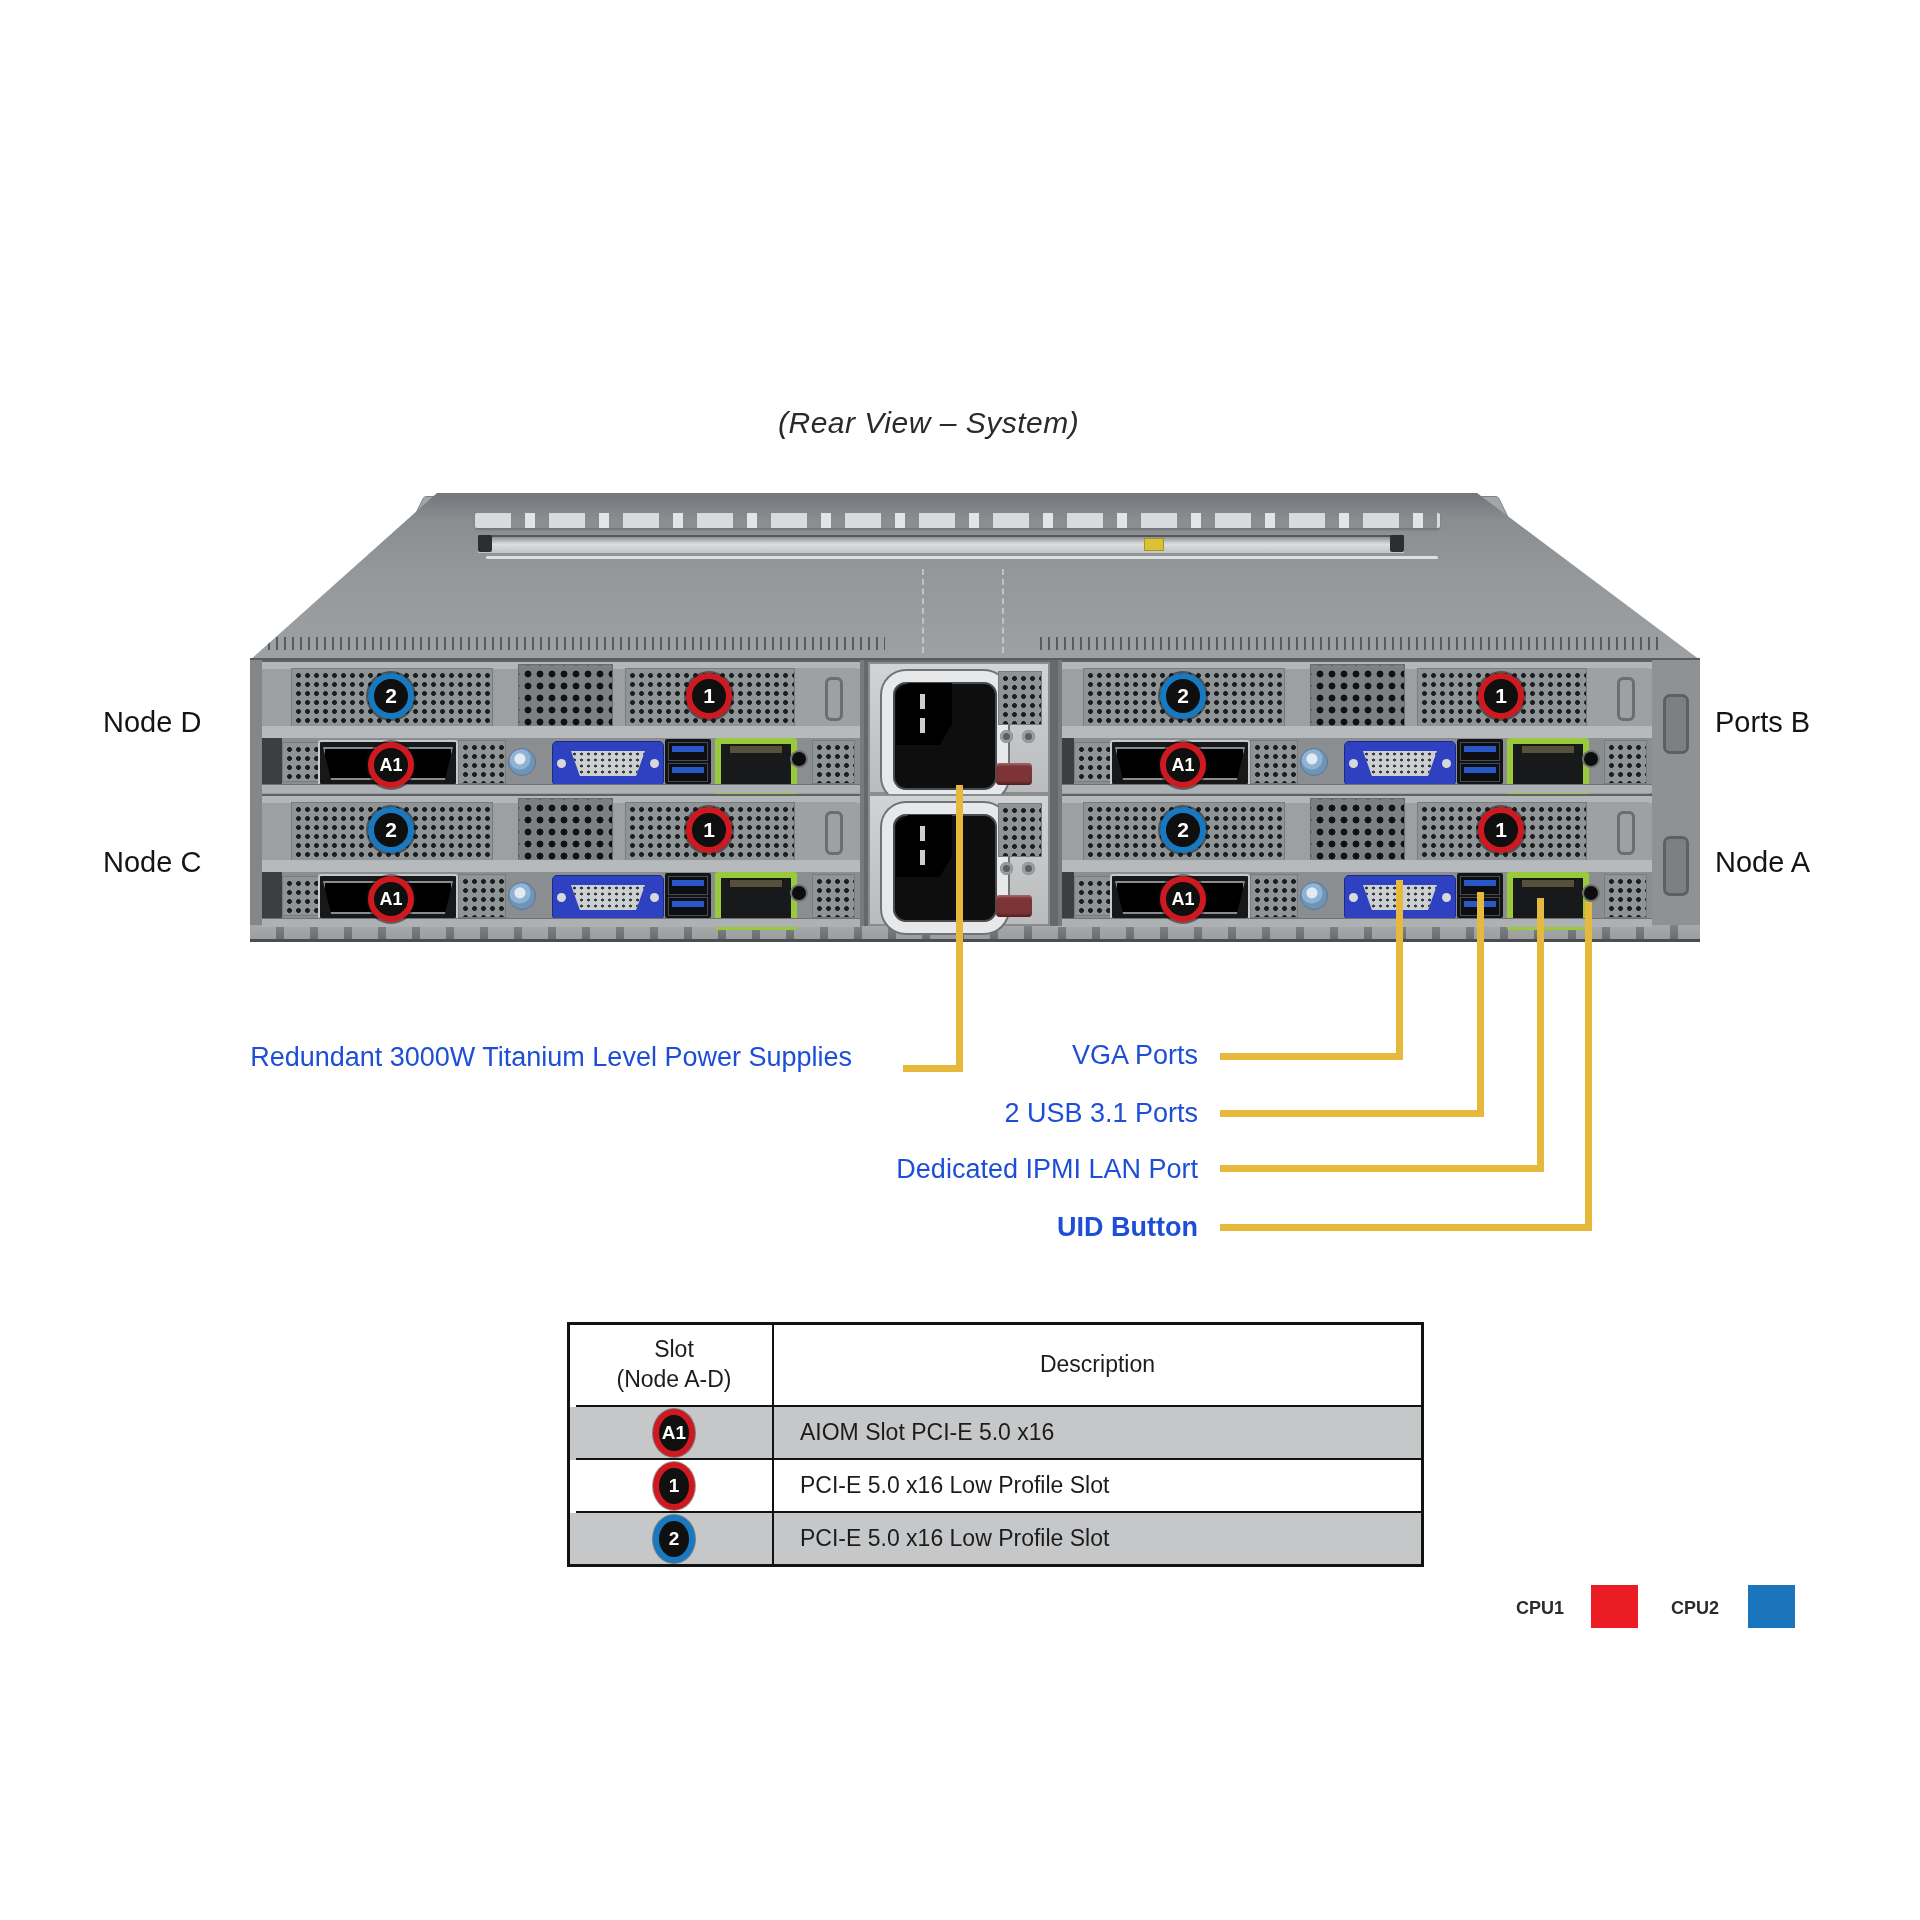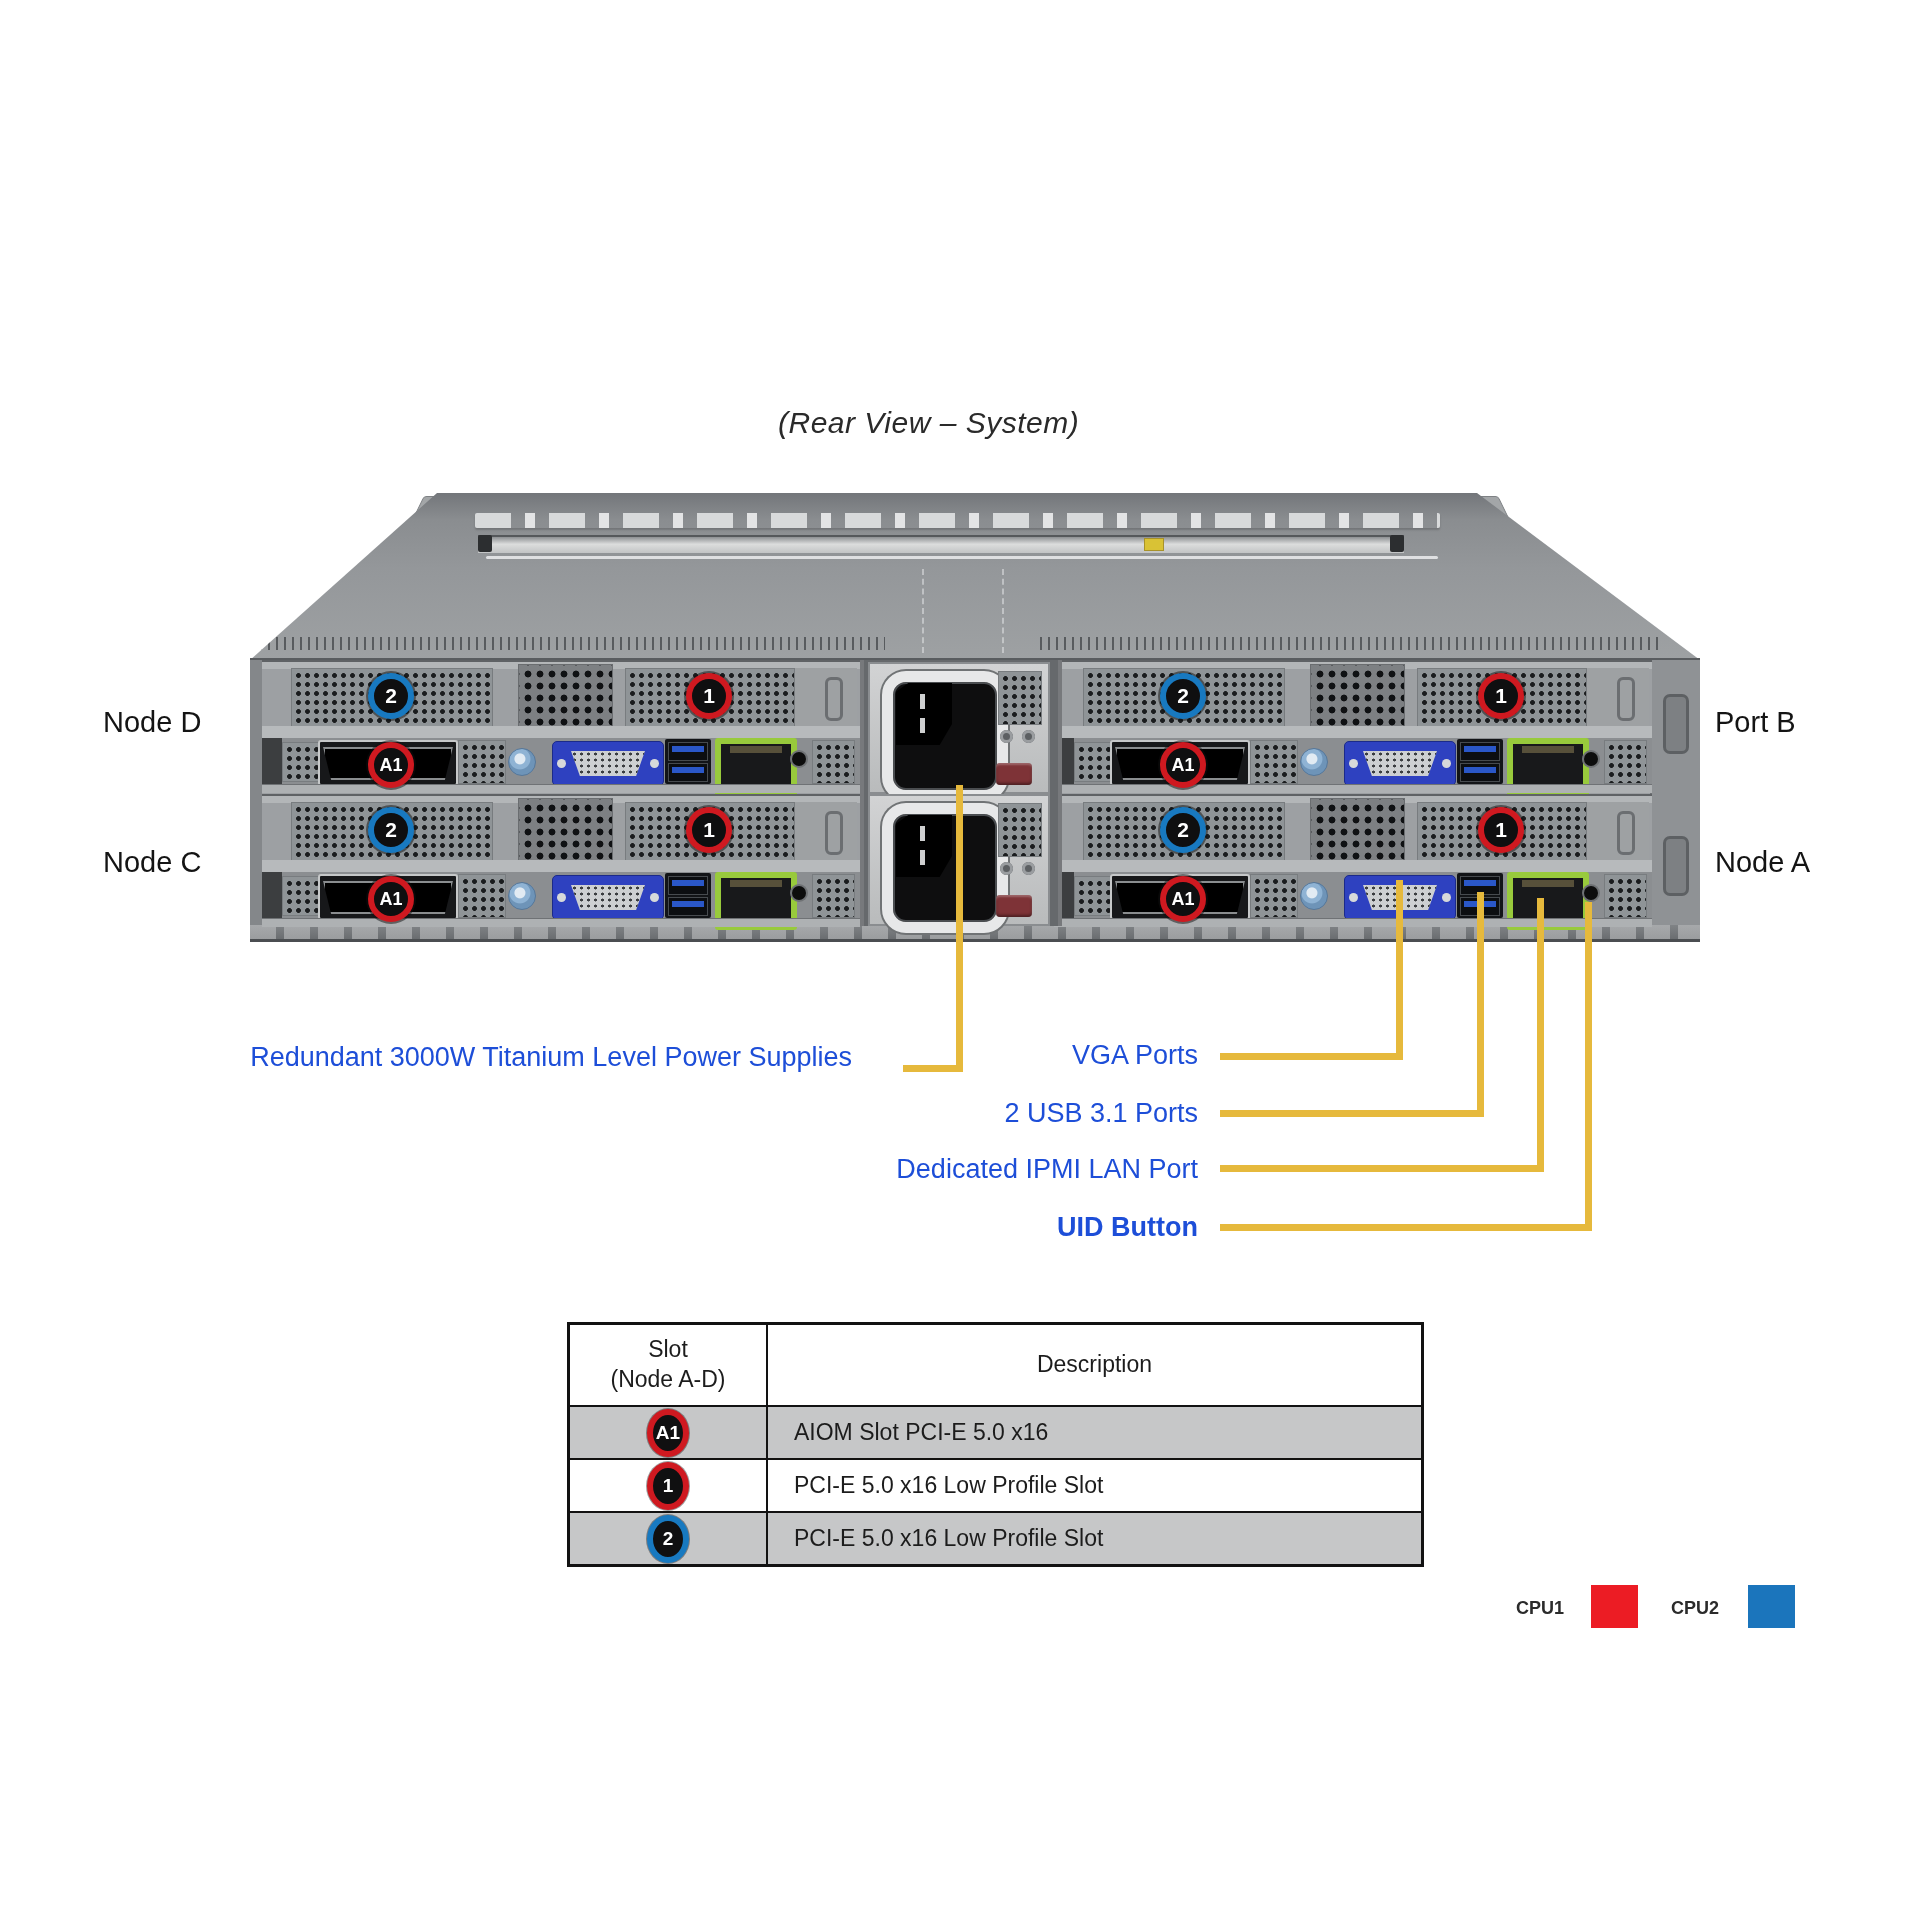--- a/index.html
+++ b/index.html
@@ -112,21 +112,21 @@
   .psu .vgrid{position:absolute;left:128px;top:7px;width:42px;height:52px;}
   .psu .scrw{position:absolute;width:13px;height:13px;border-radius:50%;background:#5c5f62;box-shadow:inset 0 0 0 3px #9a9da0;}
   .psu .clip{position:absolute;left:126px;top:99px;width:36px;height:22px;background:#7e3337;border-radius:4px;
     box-shadow:inset 0 2px 2px rgba(255,255,255,.25),inset 0 -2px 3px rgba(0,0,0,.4);}
 
   
   .yline{background:#e6b93c;z-index:5;}
 
   
   .slot-table{left:567px;top:1312px;width:851px;border:3px solid #121212;background:#fff;z-index:5;}
-  .t-row{display:grid;grid-template-columns:198px 1fr;}
+  .t-row{display:grid;grid-template-columns:198px 1fr;padding-left:6px;}
   .t-cell{border-bottom:2px solid #121212;display:flex;align-items:center;justify-content:center;}
   .t-cell.desc{justify-content:flex-start;padding-left:26px;}
   .t-cell.slotcol{border-right:2px solid #121212;}
   .t-row:last-child .t-cell{border-bottom:none;}
   .t-head{height:80px;font-size:23px;text-align:center;line-height:1.3;}
   .t-data{height:51px;font-size:23px;}
   .row-gray{background:#c6c7c8;}
   .tbadge{position:relative;width:30px;height:36px;border-radius:50%;background:#101011;color:#fff;
     display:flex;align-items:center;justify-content:center;font-weight:bold;font-size:19px;
     box-shadow:0 0 0 1px rgba(15,15,15,.4);}
@@ -355,21 +355,21 @@
       <div class="slit" style="left:50px;top:54px;"></div>
       <div class="vgrid holes-sm"></div>
       <div class="scrw" style="left:130px;top:66px;"></div>
       <div class="scrw" style="left:152px;top:66px;"></div>
       <div class="clip"></div>
     </div>
   </div>
 
   <div class="abs node-label" style="left:103px;top:696px;">Node D</div>
   <div class="abs node-label" style="left:103px;top:836px;">Node C</div>
-  <div class="abs node-label" style="left:1715px;top:696px;">Port B</div>
+  <div class="abs node-label" style="left:1715px;top:696px;">Ports B</div>
   <div class="abs node-label" style="left:1715px;top:836px;">Node A</div>
 
   <div class="abs yline" style="left:956px;top:775px;width:7px;height:287px;"></div>
   <div class="abs yline" style="left:903px;top:1055px;width:60px;height:7px;"></div>
 
   <div class="abs yline" style="left:1396px;top:870px;width:7px;height:180px;"></div>
   <div class="abs yline" style="left:1220px;top:1043px;width:183px;height:7px;"></div>
 
   <div class="abs yline" style="left:1477px;top:882px;width:7px;height:225px;"></div>
   <div class="abs yline" style="left:1220px;top:1100px;width:264px;height:7px;"></div>

